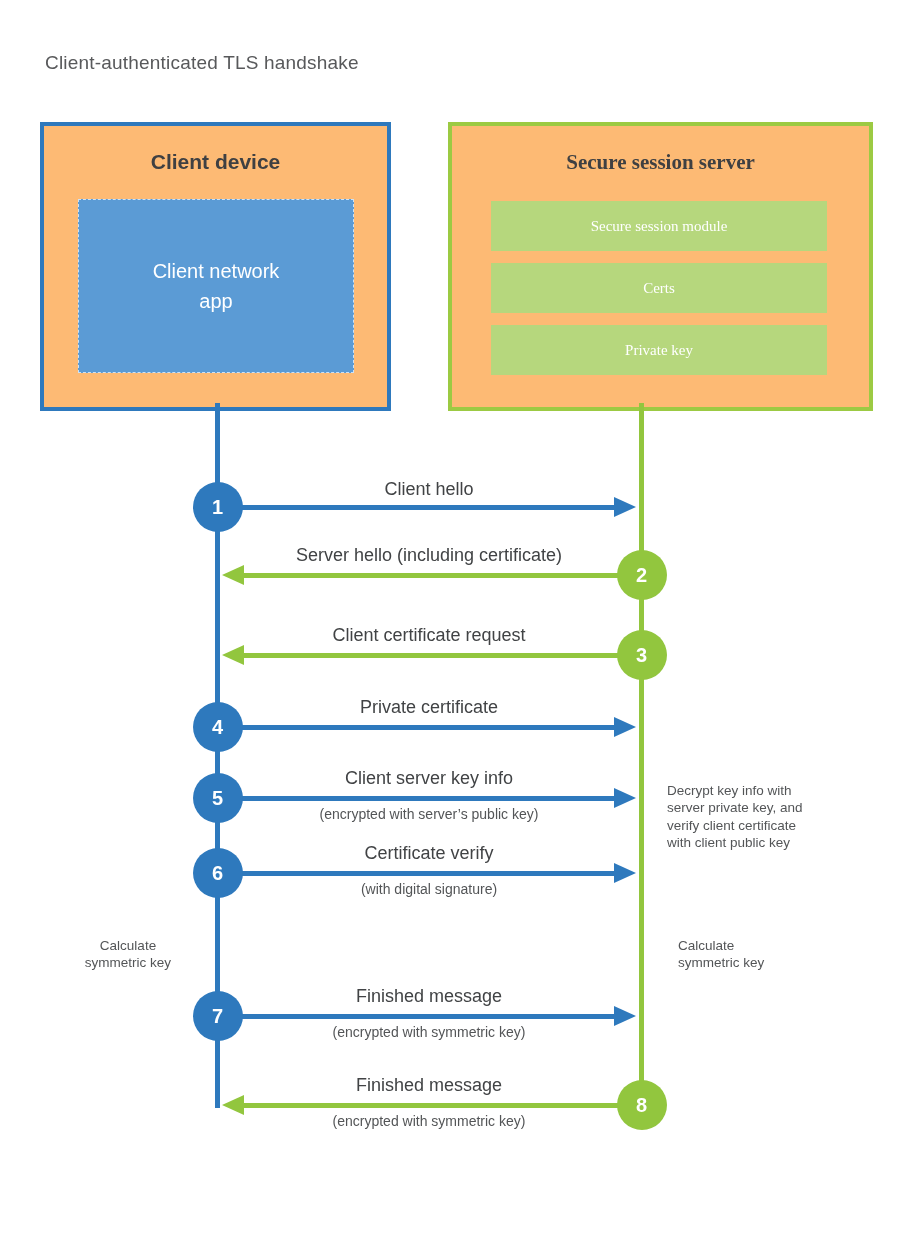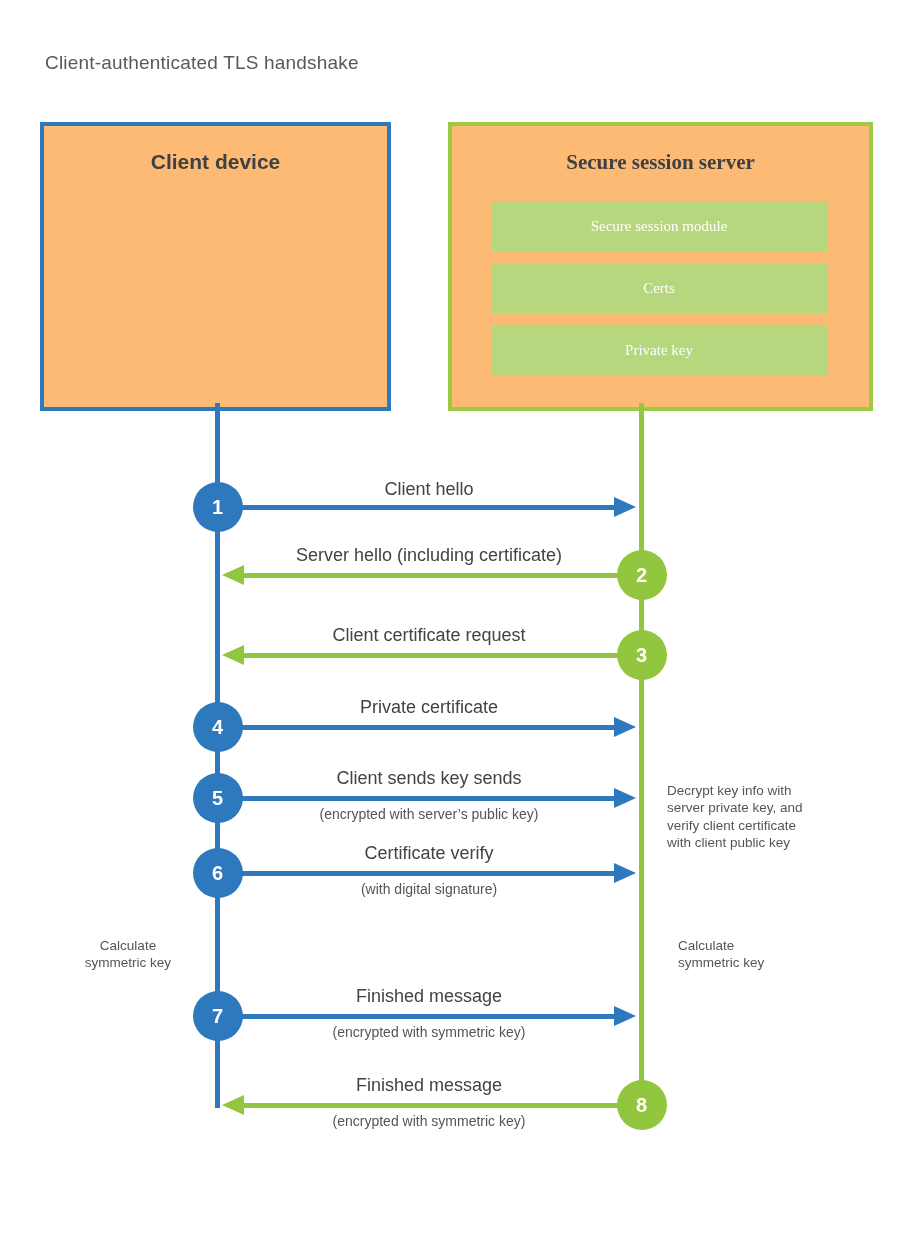--- a/index.html
+++ b/index.html
@@ -171,20 +171,22 @@
 </style>
 </head>
 <body>
 
 <div class="canvas" style="--blue: #2e79bd; --blue-light: #5b9bd5; --green: #92c63e; --green-border: #9cca43; --green-light: #b6d77d; --ink-dark: #3f4042; --ink: #414345; --ink-soft: #535557; --title-color: #58595b;">
 
   <h1 class="page-title">Client-authenticated TLS handshake</h1>
 
   <div class="actor-box client-box">
     <div class="actor-title">Client device</div>
+    <div class="client-app">Client network
+app</div>
   </div>
 
   <div class="actor-box server-box">
     <div class="actor-title">Secure session server</div>
     <div class="server-bar bar-0">Secure session module</div>
     <div class="server-bar bar-1">Certs</div>
     <div class="server-bar bar-2">Private key</div>
   </div>
 
   <div class="lifeline lifeline-client"></div>
@@ -213,21 +215,21 @@
         <span>4</span>
       </div>
       <div class="arrow-line blue" style="top: 724.5px; left: 240px; width: 374px;"></div>
       <div class="arrow-head right" style="top: 717px; left: 614px;"></div>
       <div class="msg-label" style="top: 697px;">Private certificate</div>
       <div class="step-circle blue" style="left: 192.5px; top: 773px;">
         <span>5</span>
       </div>
       <div class="arrow-line blue" style="top: 795.5px; left: 240px; width: 374px;"></div>
       <div class="arrow-head right" style="top: 788px; left: 614px;"></div>
-      <div class="msg-label" style="top: 768px;">Client sends key sends</div>
+      <div class="msg-label" style="top: 768px;">Client server key info</div>
       <div class="msg-sub" style="top: 806px;">(encrypted with server’s public key)</div>
       <div class="step-circle blue" style="left: 192.5px; top: 848px;">
         <span>6</span>
       </div>
       <div class="arrow-line blue" style="top: 870.5px; left: 240px; width: 374px;"></div>
       <div class="arrow-head right" style="top: 863px; left: 614px;"></div>
       <div class="msg-label" style="top: 843px;">Certificate verify</div>
       <div class="msg-sub" style="top: 881px;">(with digital signature)</div>
       <div class="step-circle blue" style="left: 192.5px; top: 991px;">
         <span>7</span>

